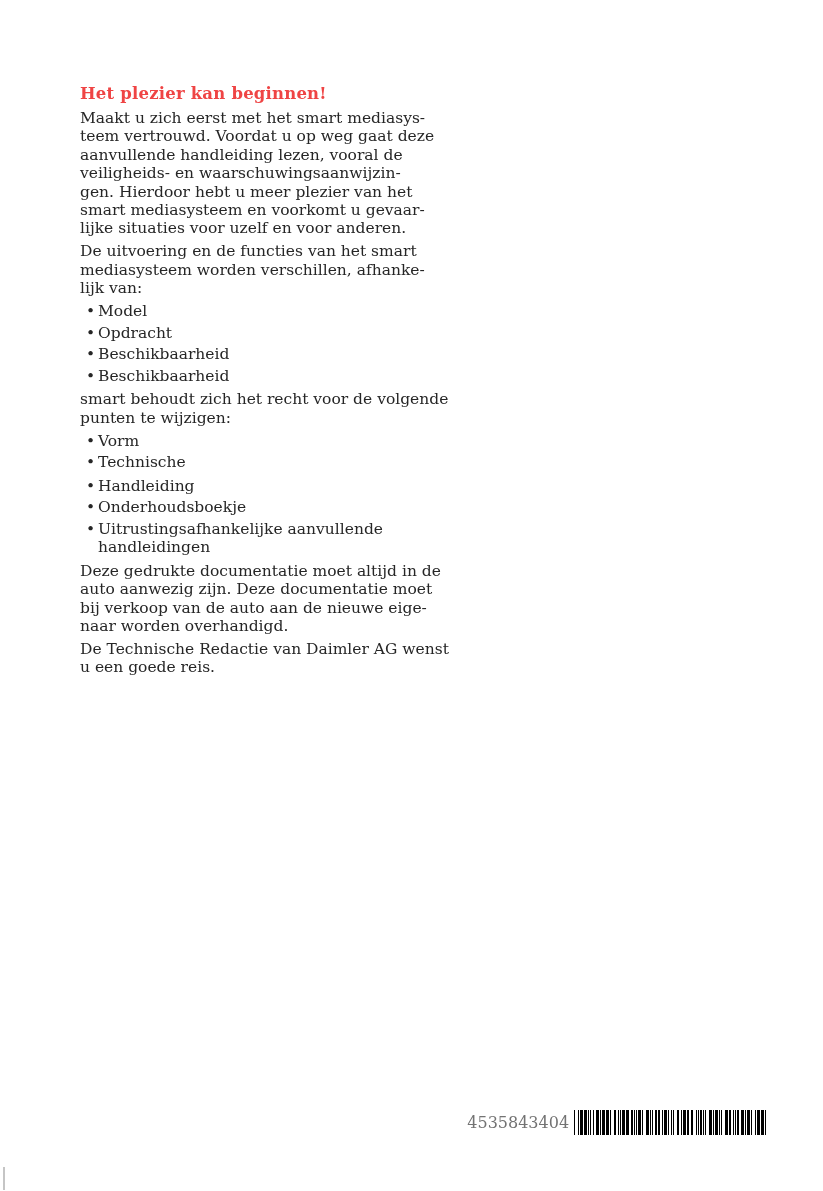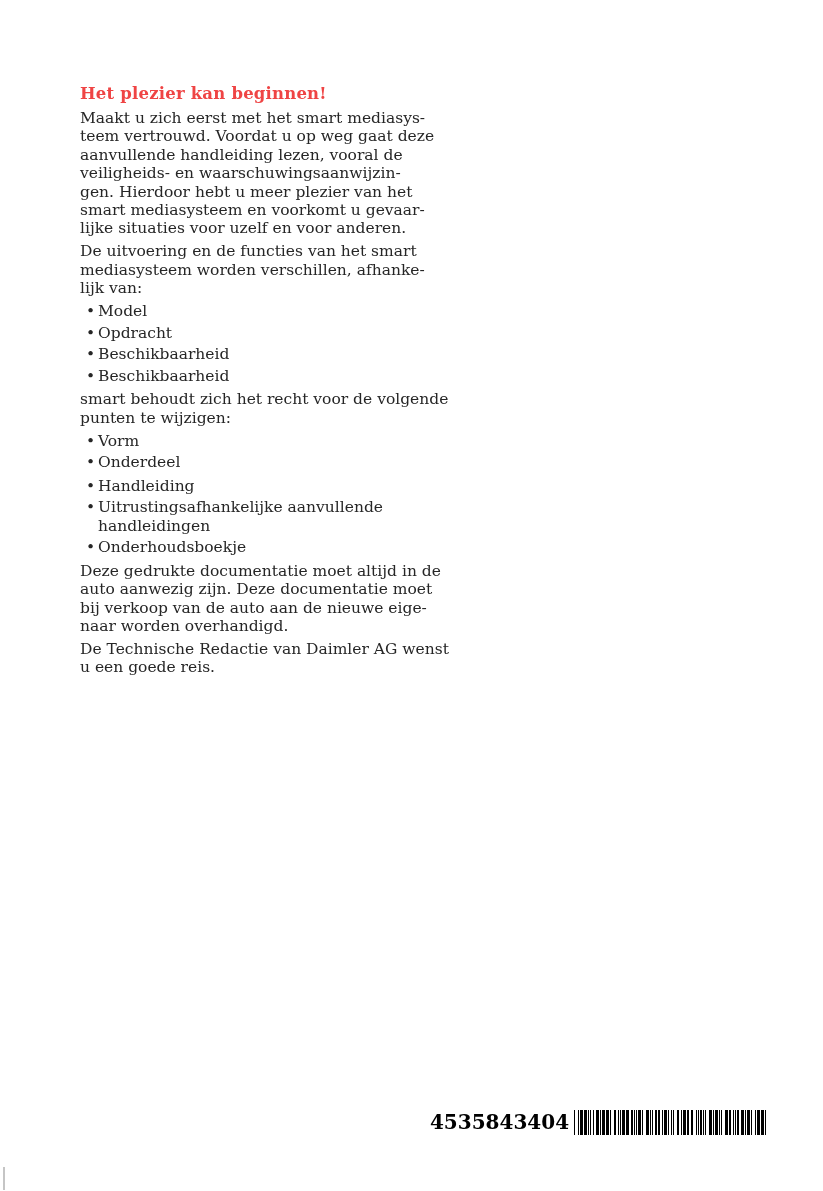--- a/index.html
+++ b/index.html
@@ -58,24 +58,23 @@
   .footer {
     position: absolute;
     top: 1110px;
     right: 57px;
     display: flex;
     align-items: center;
     gap: 5px;
   }
   .part-number {
     font-family: "DejaVu Serif", serif;
-    font-size: 20px;
-    color: #000000;
+    font-size: 16px;
+    color: #737373;
     line-height: 25px;
-    font-weight: bold;
   }
   .barcode {
     display: flex;
     height: 25px;
     align-items: stretch;
   }
   .barcode div { flex: none; height: 100%; }
   .fold-mark {
     position: absolute;
     left: 3px;
@@ -111,30 +110,30 @@
       <li>Beschikbaarheid</li>
       <li>Beschikbaarheid</li>
     </ul>
 
 
     <p>smart behoudt zich het recht voor de volgende
 punten te wijzigen:</p>
 
     <ul>
       <li>Vorm</li>
-      <li>Onderdeel</li>
+      <li>Technische</li>
     </ul>
 
 
 
     <ul>
       <li>Handleiding</li>
+      <li>Onderhoudsboekje</li>
       <li>Uitrustingsafhankelijke aanvullende
 handleidingen</li>
-      <li>Onderhoudsboekje</li>
     </ul>
 
     <p>Deze gedrukte documentatie moet altijd in de
 auto aanwezig zijn. Deze documentatie moet
 bij verkoop van de auto aan de nieuwe eige-
 naar worden overhandigd.</p>
 
     <p>De Technische Redactie van Daimler AG wenst
 u een goede reis.</p>
   </div>

